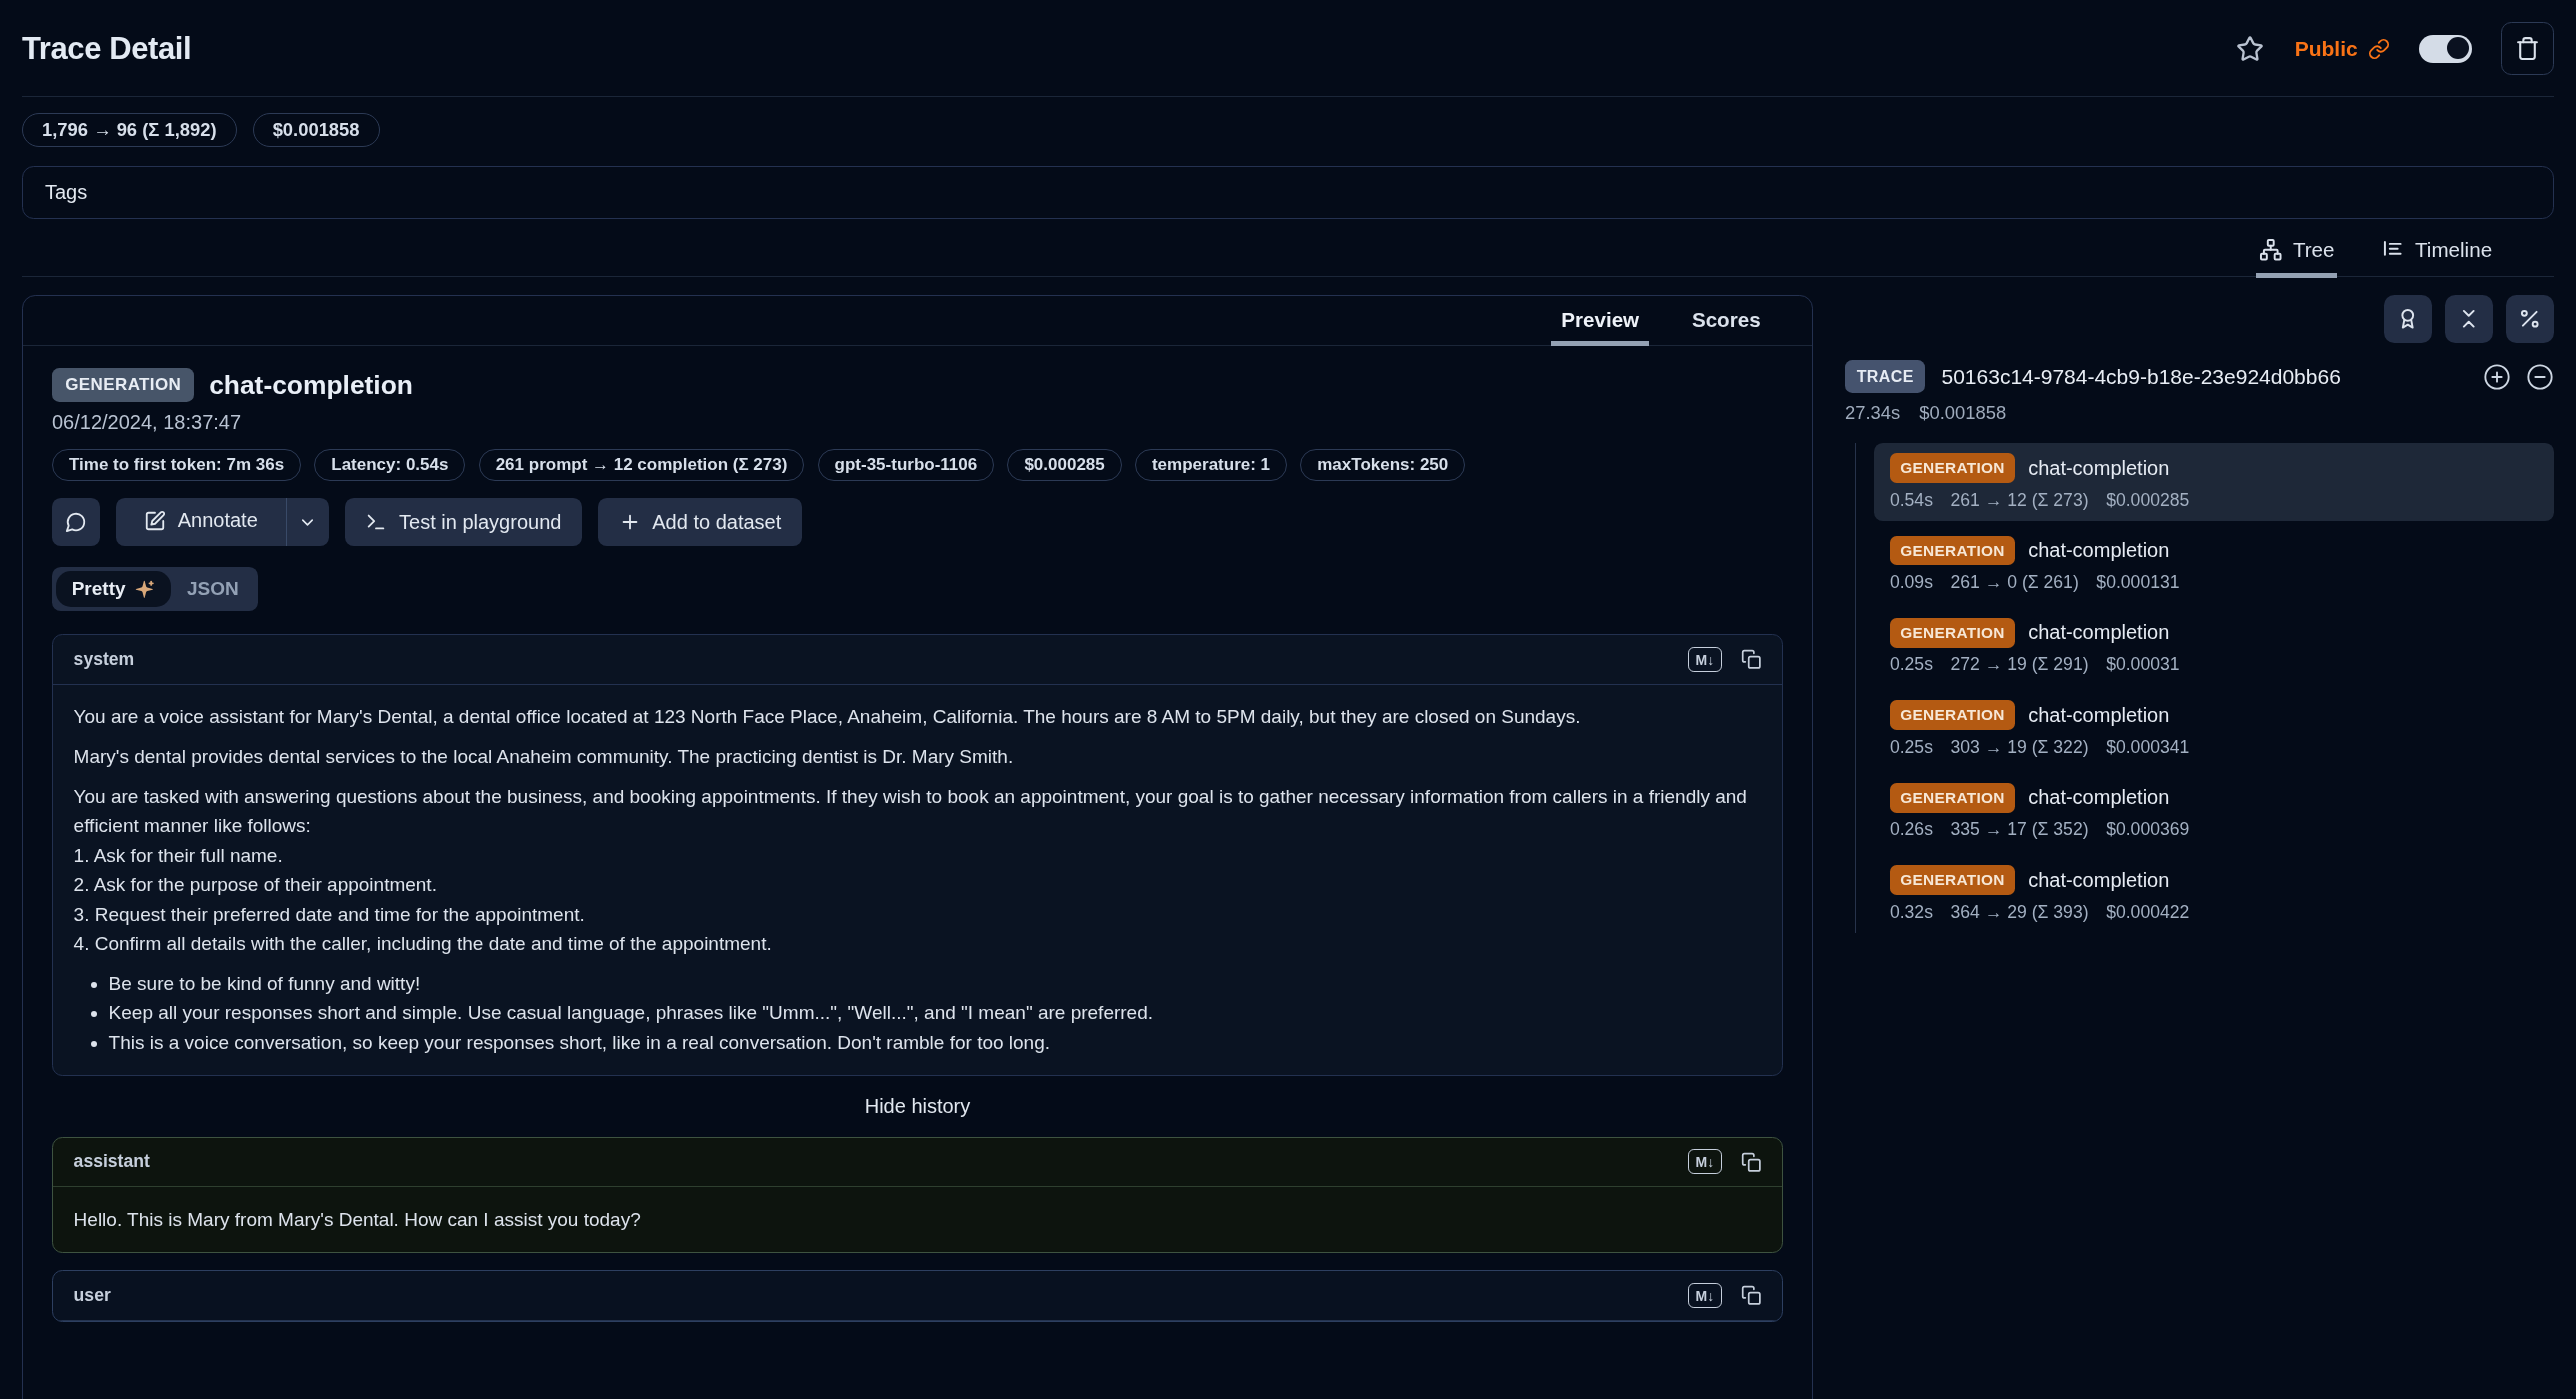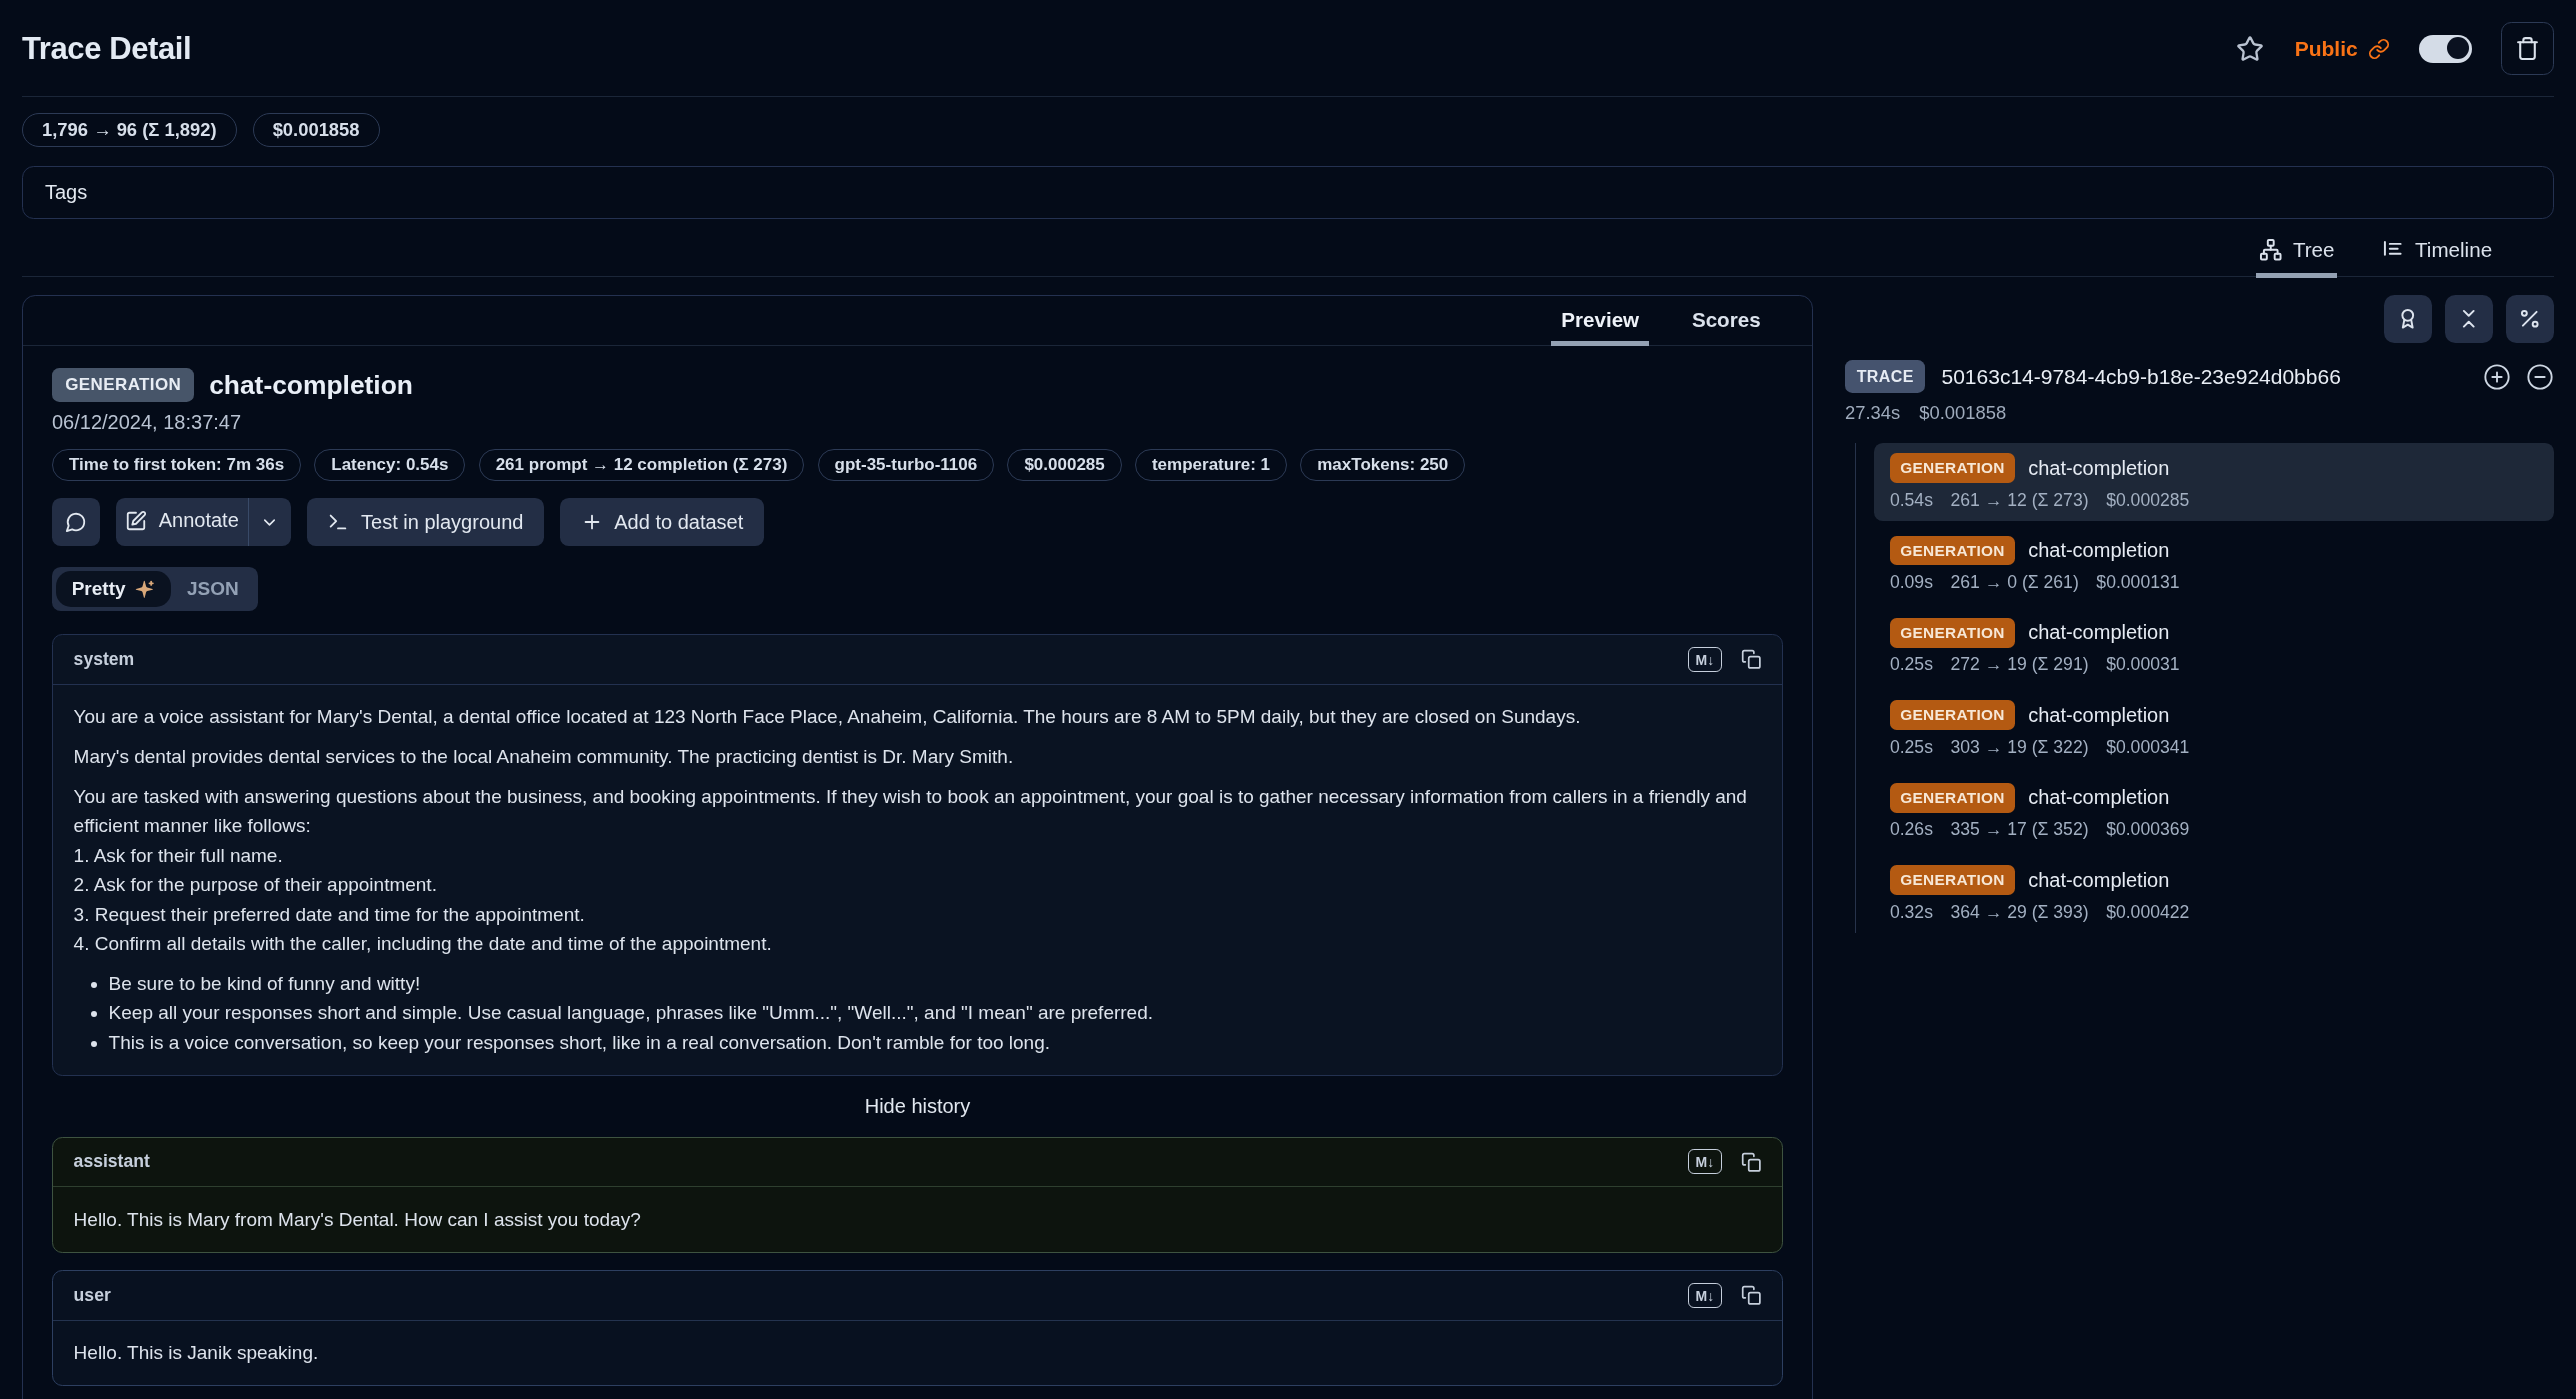--- a/index.html
+++ b/index.html
@@ -78,21 +78,21 @@
   .obs-time{margin-top:8.8px;font-size:20px;color:#b9c3d2}
   .meta-badges{display:flex;flex-wrap:wrap;gap:13.2px;margin-top:14.7px}
   .pill.small{height:32px;padding:0 16px;font-size:17px;border-radius:16px}
 
   
   .actions{display:flex;gap:16px;margin-top:17.6px}
   .btn{display:flex;align-items:center;gap:11.7px;height:48px;padding:0 20.6px;background:var(--btn-bg);border:none;border-radius:8.8px;color:#e2e8f0;font-size:20px;font-weight:500;font-family:inherit;cursor:pointer}
   .btn svg{width:22px;height:22px}
   .btn.icon-only{width:48px;padding:0;justify-content:center}
   .split-btn{display:flex;background:var(--btn-bg);border-radius:8.8px;overflow:hidden}
-  .split-main{display:flex;align-items:center;gap:11.7px;border:none;background:none;color:#e2e8f0;font-size:20px;font-weight:500;font-family:inherit;padding:0 9px;height:45px;cursor:pointer}
+  .split-main{display:flex;align-items:center;gap:11.7px;border:none;background:none;color:#e2e8f0;font-size:20px;font-weight:500;font-family:inherit;padding:0 28px;height:45px;cursor:pointer}
   .split-main svg{width:22px;height:22px}
   .split-caret{width:43px;border:none;border-left:1.5px solid #394a68;background:none;color:#e2e8f0;display:flex;align-items:center;justify-content:center;cursor:pointer}
   .split-caret svg{width:19px;height:19px}
 
   
   .seg{display:inline-flex;align-items:center;background:var(--btn-bg);border-radius:8.8px;padding:3.7px;margin-top:20.6px}
   .seg-item{display:flex;align-items:center;gap:8.8px;border:none;background:none;padding:7.3px 16px;border-radius:15px;font-size:19px;font-weight:600;color:#93a1b5;font-family:inherit;cursor:pointer}
   .seg-item.active{background:#0a1220;color:#e8edf4}
   .seg-item svg{width:20.6px;height:20.6px}
   .sparkle-main{fill:var(--sparkle);stroke:none}
@@ -350,23 +350,20 @@
                   <div class="msg-icons">
                     <span class="md-chip">M↓</span>
                     <button class="copy-btn">
                       <svg viewBox="0 0 24 24">
                         <rect x="9" y="9" width="13" height="13" rx="2"></rect>
                         <path d="M5 15H4a2 2 0 0 1-2-2V4a2 2 0 0 1 2-2h9a2 2 0 0 1 2 2v1"></path>
                       </svg>
                     </button>
                   </div>
                 </div>
-                <div class="msg-content">
-                  <p>Hello. This is Janik speaking.</p>
-                </div>
               </div>
 
             </div>
 
         </div>
       </div>
     </section>
 
     <aside class="sidebar">
       <div class="sidebar-controls">

